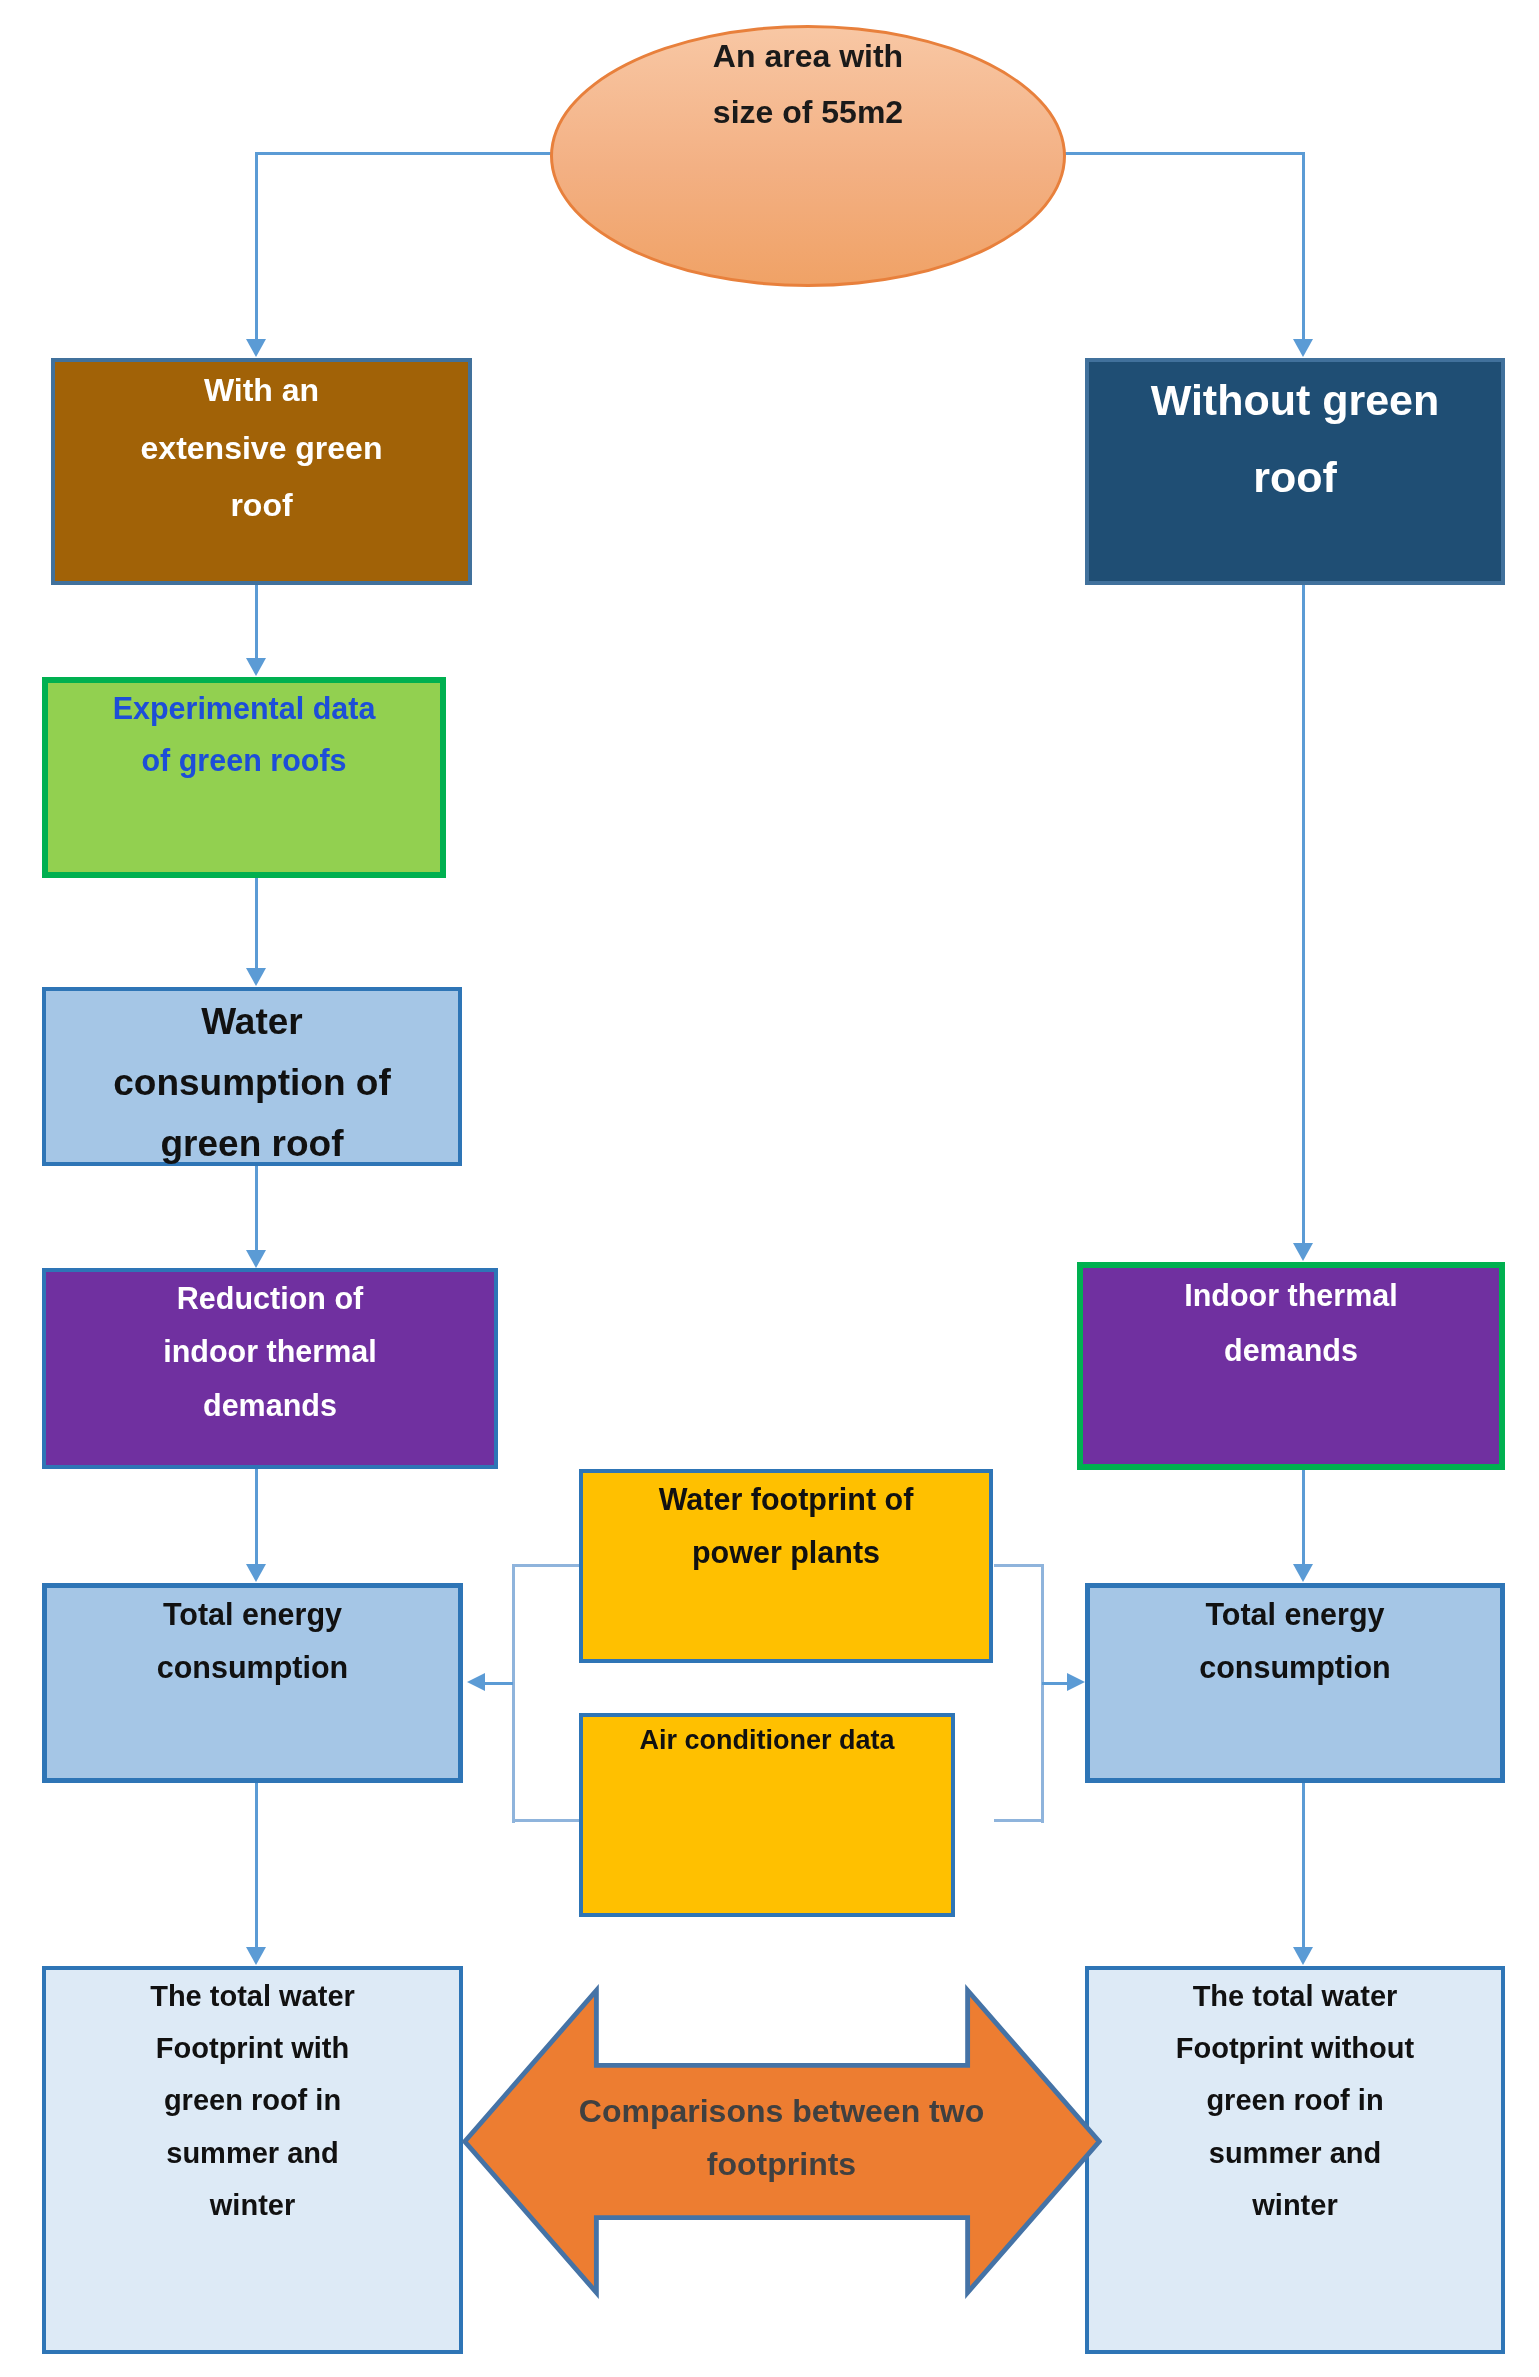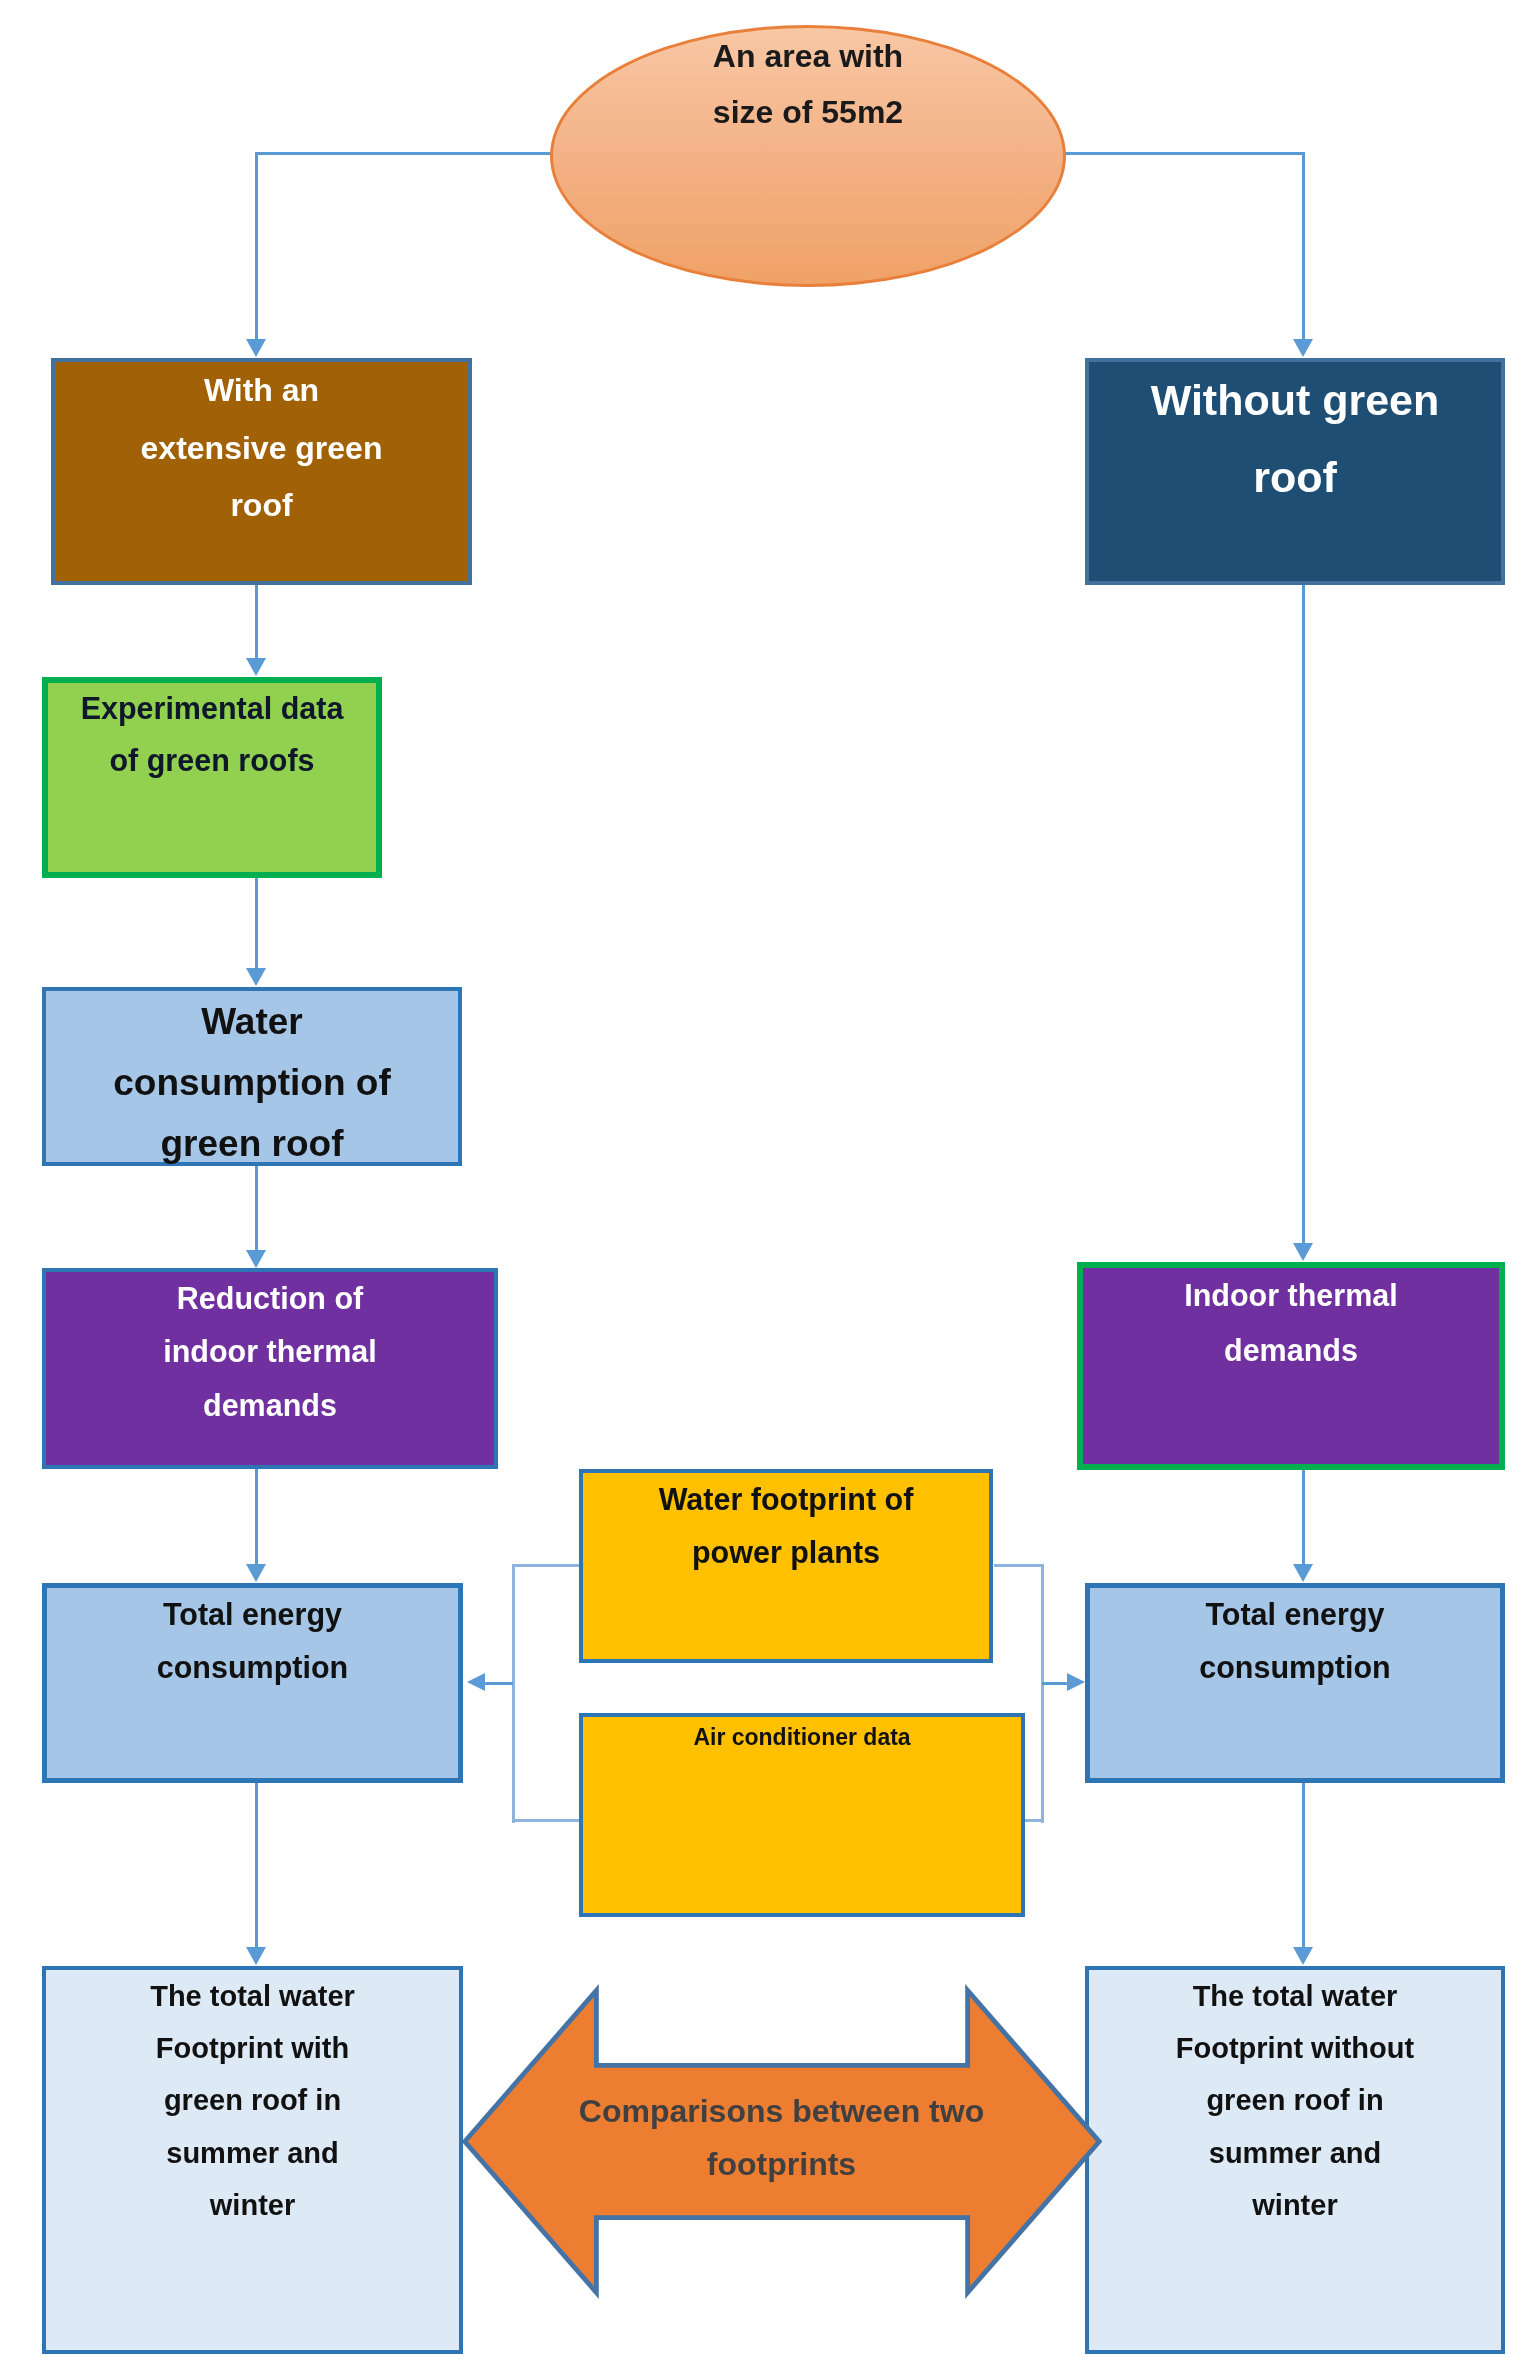--- a/index.html
+++ b/index.html
@@ -85,21 +85,21 @@
     <div class="label">With an
 extensive green
 roof</div>
   </div>
 
   <div class="node" style="left: 1085px; top: 358px; width: 420px; height: 227px; border-width: 4.2px; font-size: 43px; line-height: 1.8; background-color: rgb(31, 78, 116); border-color: rgb(65, 113, 156); color: rgb(255, 255, 255);">
     <div class="label">Without green
 roof</div>
   </div>
 
-  <div class="node" style="left: 42px; top: 677px; width: 340px; height: 201px; border-width: 6.2px; font-size: 30.5px; line-height: 1.7; background-color: rgb(146, 208, 80); border-color: rgb(0, 176, 80); color: #0f172a;">
+  <div class="node" style="left: 42px; top: 677px; width: 404px; height: 201px; border-width: 6.2px; font-size: 30.5px; line-height: 1.7; background-color: rgb(146, 208, 80); border-color: rgb(0, 176, 80); color: #1d4ed8;">
     <div class="label">Experimental data
 of green roofs</div>
   </div>
 
   <div class="node" style="left: 42px; top: 987px; width: 420px; height: 179px; border-width: 4.9px; font-size: 37px; line-height: 1.65; background-color: rgb(165, 198, 230); border-color: rgb(46, 117, 182); color: rgb(17, 17, 17);">
     <div class="label">Water
 consumption of
 green roof</div>
   </div>
 
@@ -112,21 +112,21 @@
   <div class="node" style="left: 1077px; top: 1262px; width: 428px; height: 208px; border-width: 6.2px; font-size: 30.5px; line-height: 1.8; background-color: rgb(112, 48, 160); border-color: rgb(0, 176, 80); color: rgb(255, 255, 255);">
     <div class="label">Indoor thermal
 demands</div>
   </div>
 
   <div class="node" style="left: 579px; top: 1469px; width: 414px; height: 194px; border-width: 4.9px; font-size: 30.5px; line-height: 1.75; background-color: rgb(255, 192, 0); border-color: rgb(46, 117, 182); color: rgb(17, 17, 17);">
     <div class="label">Water footprint of
 power plants</div>
   </div>
 
-  <div class="node" style="left: 579px; top: 1713px; width: 446px; height: 204px; border-width: 4.9px; font-size: 23px; line-height: 1.75; background-color: rgb(255, 192, 0); border-color: rgb(46, 117, 182); color: rgb(17, 17, 17);">
+  <div class="node" style="left: 579px; top: 1713px; width: 376px; height: 204px; border-width: 4.9px; font-size: 27px; line-height: 1.75; background-color: rgb(255, 192, 0); border-color: rgb(46, 117, 182); color: rgb(17, 17, 17);">
     <div class="label">Air conditioner data</div>
   </div>
 
   <div class="node" style="left: 42px; top: 1583px; width: 421px; height: 200px; border-width: 5.5px; font-size: 30.5px; line-height: 1.75; background-color: rgb(165, 198, 230); border-color: rgb(46, 117, 182); color: rgb(17, 17, 17);">
     <div class="label">Total energy
 consumption</div>
   </div>
 
   <div class="node" style="left: 1085px; top: 1583px; width: 420px; height: 200px; border-width: 5.5px; font-size: 30.5px; line-height: 1.75; background-color: rgb(165, 198, 230); border-color: rgb(46, 117, 182); color: rgb(17, 17, 17);">
     <div class="label">Total energy

